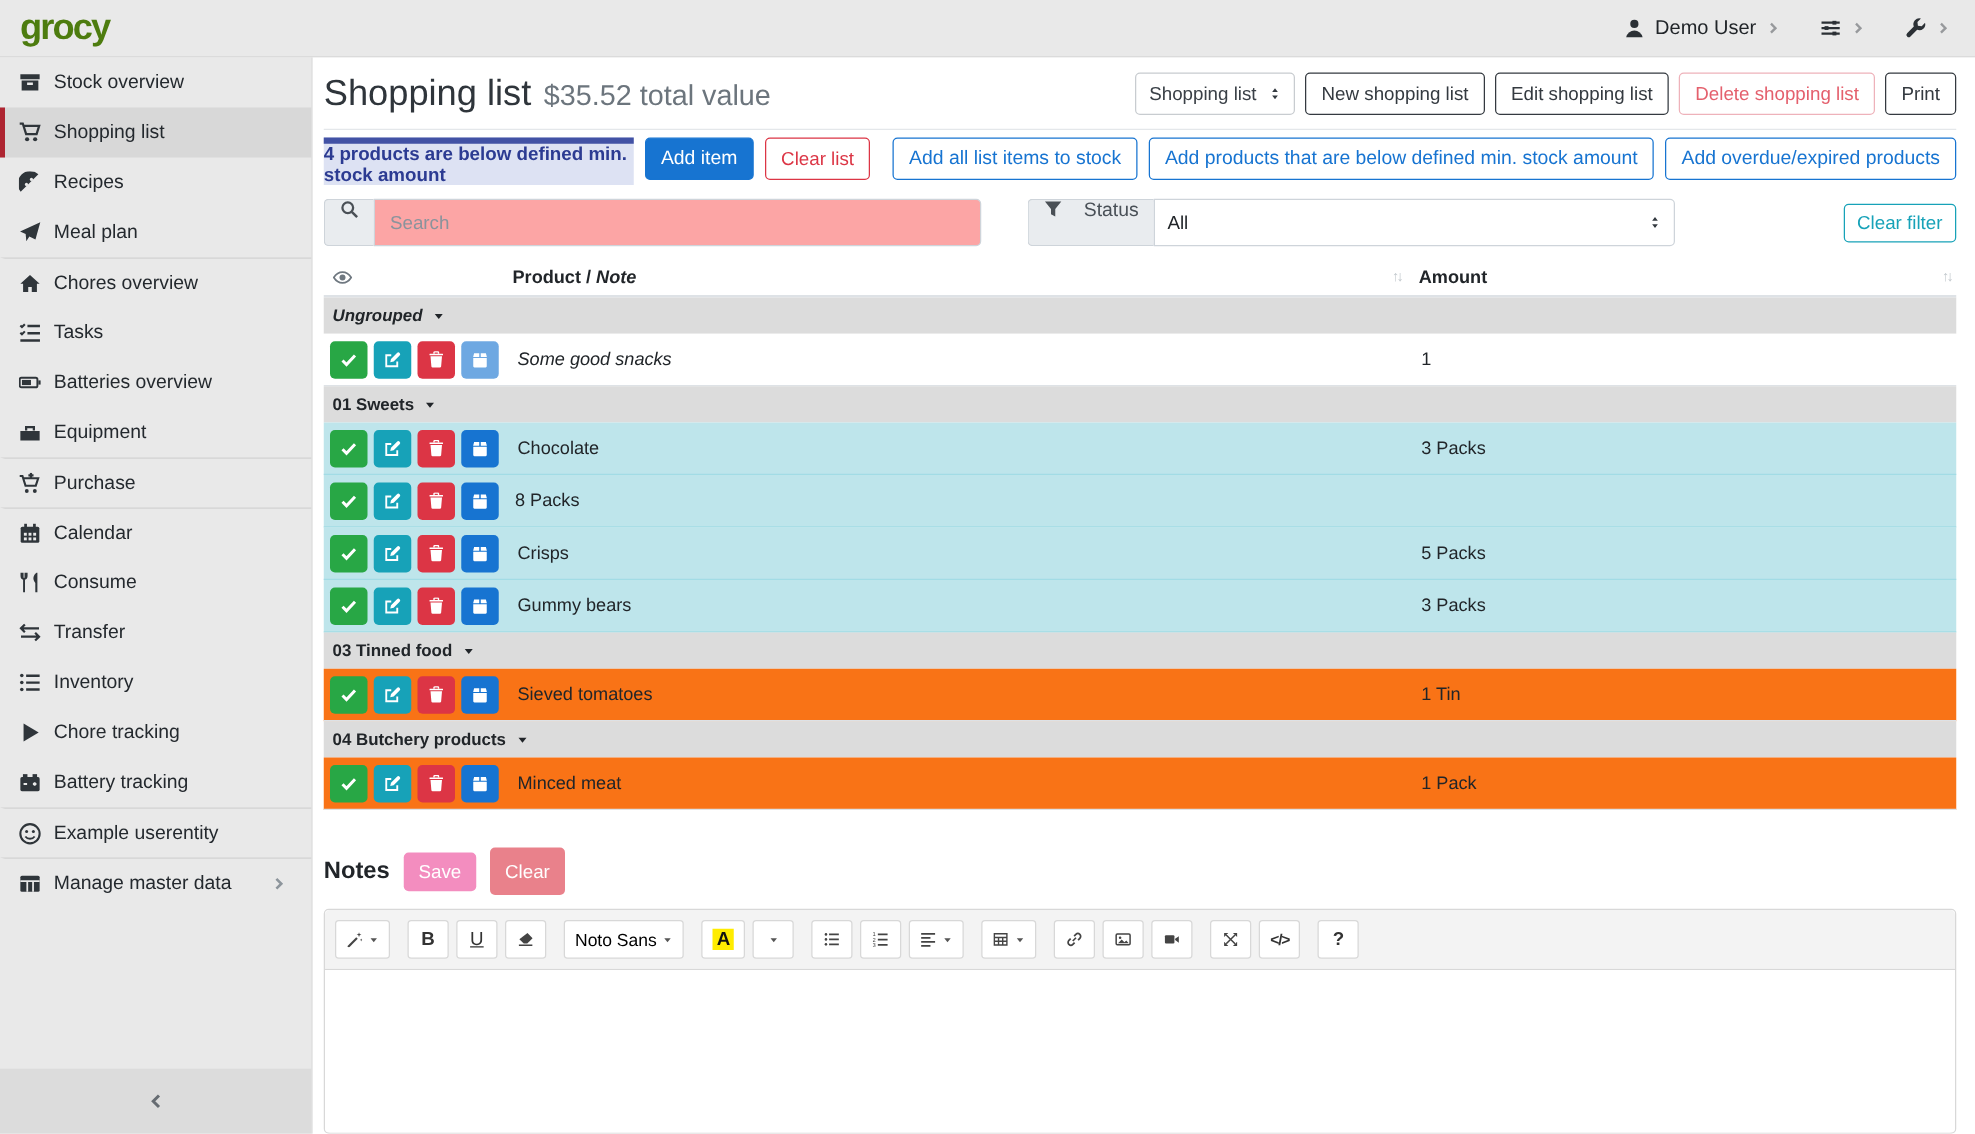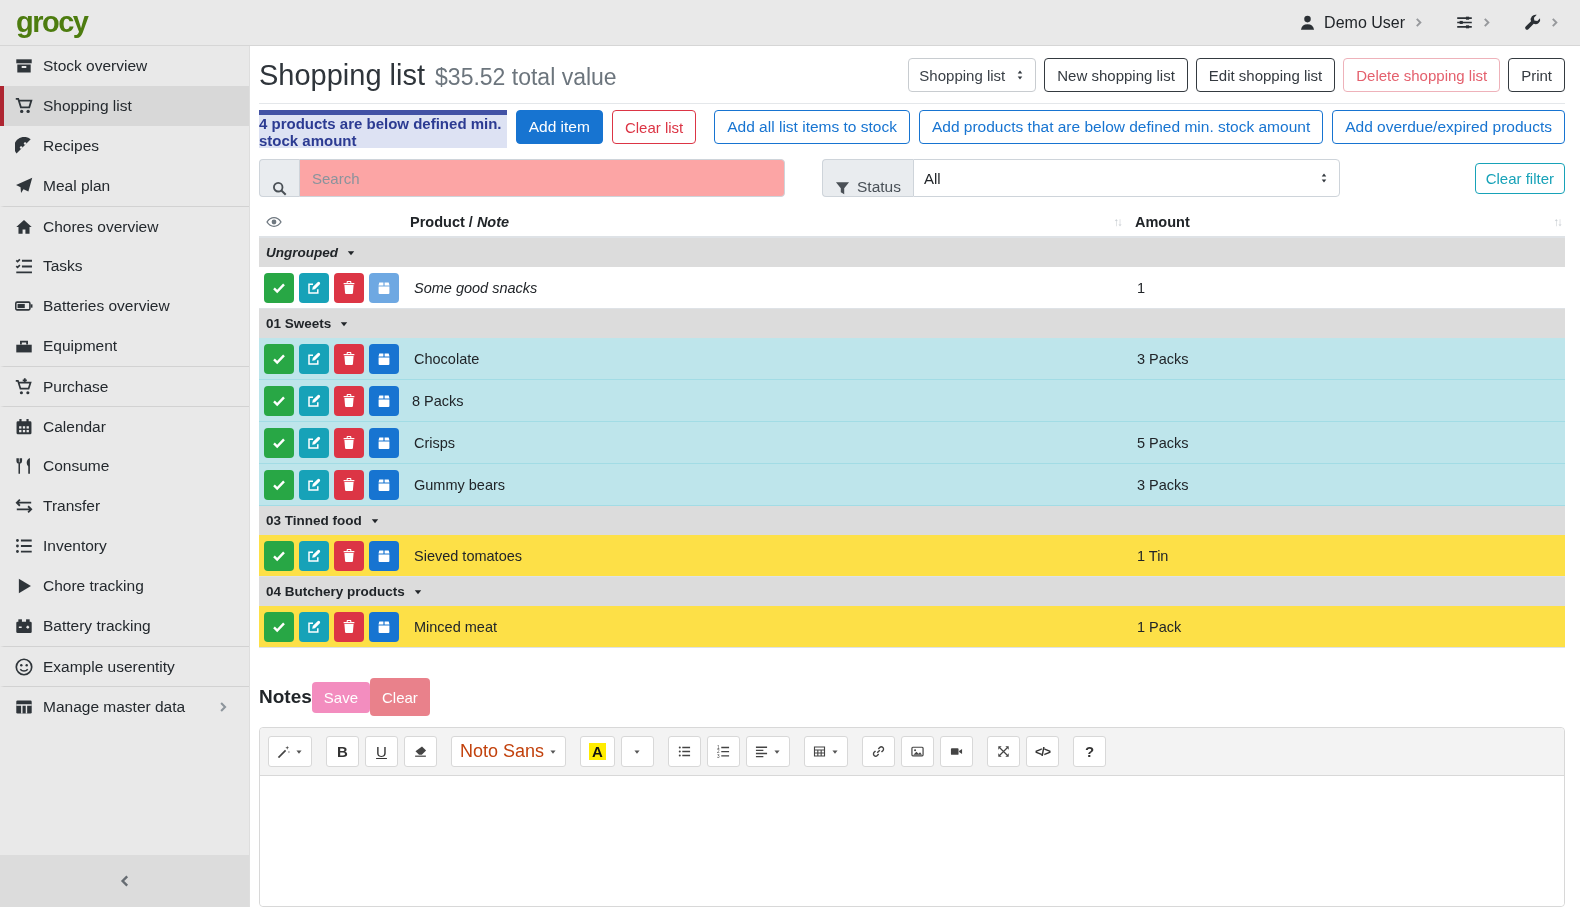--- a/index.html
+++ b/index.html
@@ -56,21 +56,21 @@
          font-weight:700;font-size:15px;display:flex;align-items:center;justify-content:center}
   .btn-primary{background:#1774d1;color:#fff;border:1px solid #1774d1;font-size:15.5px}
   .btn-o-red{border:1px solid #dc3545;color:#dc3545}
   .btn-o-blue{border:1px solid #1774d1;color:#1774d1;font-size:15.5px}
   .action-row>.btn:nth-child(4){margin-left:9px}
 
   
   .filter-row{margin-top:11px;display:flex;align-items:center}
   .igroup{display:flex;height:38px}
   .prep{background:#e9ecef;border:1px solid #ced4da;border-right:0;border-radius:4px 0 0 4px;
-        display:flex;align-items:flex-end;gap:7px;padding:0 12px;color:#495057;font-size:15.5px}
+        display:flex;align-items:flex-start;gap:17px;padding:0 12px;color:#495057;font-size:15.5px}
   .prep .ic{width:15px;height:15px;color:#4a5056}
   .search-g{width:526px}
   .search-g input{flex:1;border:1px solid #ced4da;border-radius:0 4px 4px 0;padding:0 12px;
                   font-size:15px;color:#495057;outline:none;background:#fca5a5;min-width:0;
                   font-family:Liberation Sans, sans-serif}
   .search-g input::placeholder{color:#8a939c}
   .status-g{width:518px;margin-left:37px}
   .status-g .sel{flex:1;border:1px solid #ced4da;border-radius:0 4px 4px 0;height:38px;
                  justify-content:space-between;color:#212529}
   .btn-clear-filter{margin-left:auto;height:31px;padding:0 10px;border:1px solid #17a2b8;
@@ -86,53 +86,53 @@
   .col-p{flex:1;display:flex;align-items:center;justify-content:space-between;padding-right:14px}
   .col-m{width:430px;display:flex;align-items:center;justify-content:space-between;padding-right:4px}
   .sort{color:#c2c8cd;font-size:11.5px;letter-spacing:-2px;font-weight:400}
   .g-row{height:29px;background:#dcdcdc;display:flex;align-items:center;padding-left:7px;
          font-size:13.5px;font-weight:700;color:#212529;gap:8px}
   .g-row.italic .gname{font-style:italic}
   .g-row .caret{width:10px;height:10px;color:#212529}
   .i-row{display:flex;align-items:center;height:42px;border-bottom:1px solid #dee2e6;
          background:#fff;font-size:14.5px;color:#212529}
   .i-row.hl{background:#bee5eb;border-color:#a2dce5}
-  .i-row.shade{background:#fde047}
+  .i-row.shade{background:#f97316}
   .acts{width:151px;display:flex;gap:5px;padding-left:5px;flex:none}
   .rbtn{width:30px;height:30px;border-radius:4px;display:flex;align-items:center;
         justify-content:center;border:none;color:#fff;cursor:default;padding:0}
   .rbtn .ic{width:14px;height:14px}
   .rbtn.done{background:#28a745}.rbtn.edit{background:#17a2b8}
   .rbtn.del{background:#dc3545}.rbtn.stock{background:#1774d1}
   .rbtn.disabled{opacity:.62}
   .prod{flex:1;padding-left:4px}
   .prod.note{font-style:italic}
   .amt{width:430px;padding-left:2px;flex:none}
 
   
-  .notes-row{margin-top:30px;display:flex;align-items:center;}
+  .notes-row{margin-top:30px;display:flex;align-items:center;gap:11px}
   .notes-title{font-size:19px;font-weight:700;color:#212529}
   .btn-save{background:#ec4899;opacity:.62;color:#fff;border:none;border-radius:4px;
             height:31px;padding:0 12px;font-size:15px}
   .btn-clearn{background:#dc3545;opacity:.62;color:#fff;border:none;border-radius:4px;
               height:38px;padding:0 12px;font-size:15px}
 
   .editor{margin-top:11px;border:1px solid #d8d8d8;border-radius:4px;flex:1;display:flex;
           flex-direction:column;min-height:0}
   .etoolbar{background:#f3f3f3;border-bottom:1px solid #d8d8d8;padding:8px;display:flex;
             gap:14px;border-radius:4px 4px 0 0;align-items:center}
   .tgroup{display:flex;gap:6px}
   .tbtn{min-width:33px;height:31px;background:#fff;border:1px solid #d8d8d8;border-radius:3px;
         display:flex;align-items:center;justify-content:center;gap:5px;font-size:14.5px;
         color:#333;padding:0 8px;cursor:default}
   .tbtn .ic{width:13px;height:13px;color:#444}
   .tbtn .caret{width:8px;height:8px;color:#555}
   .tbtn b{font-size:15px}
   .tbtn u{font-size:15px}
-  .fontname{font-size:18px;color:#c2410c}
+  .fontname{font-size:14px;color:#000000}
   .hlA{background:#ffec00;font-weight:700;padding:0 3px;color:#111;font-size:15px}
   .tcode{font-size:12.5px;font-weight:700;letter-spacing:-1px}
   .thelp{font-size:15px;font-weight:700}
   .editor-body{flex:1;background:#fff;border-radius:0 0 4px 4px}
 </style>
 </head>
 <body>
 
 <svg width="0" height="0" style="position:absolute" aria-hidden="true">
 <defs>

